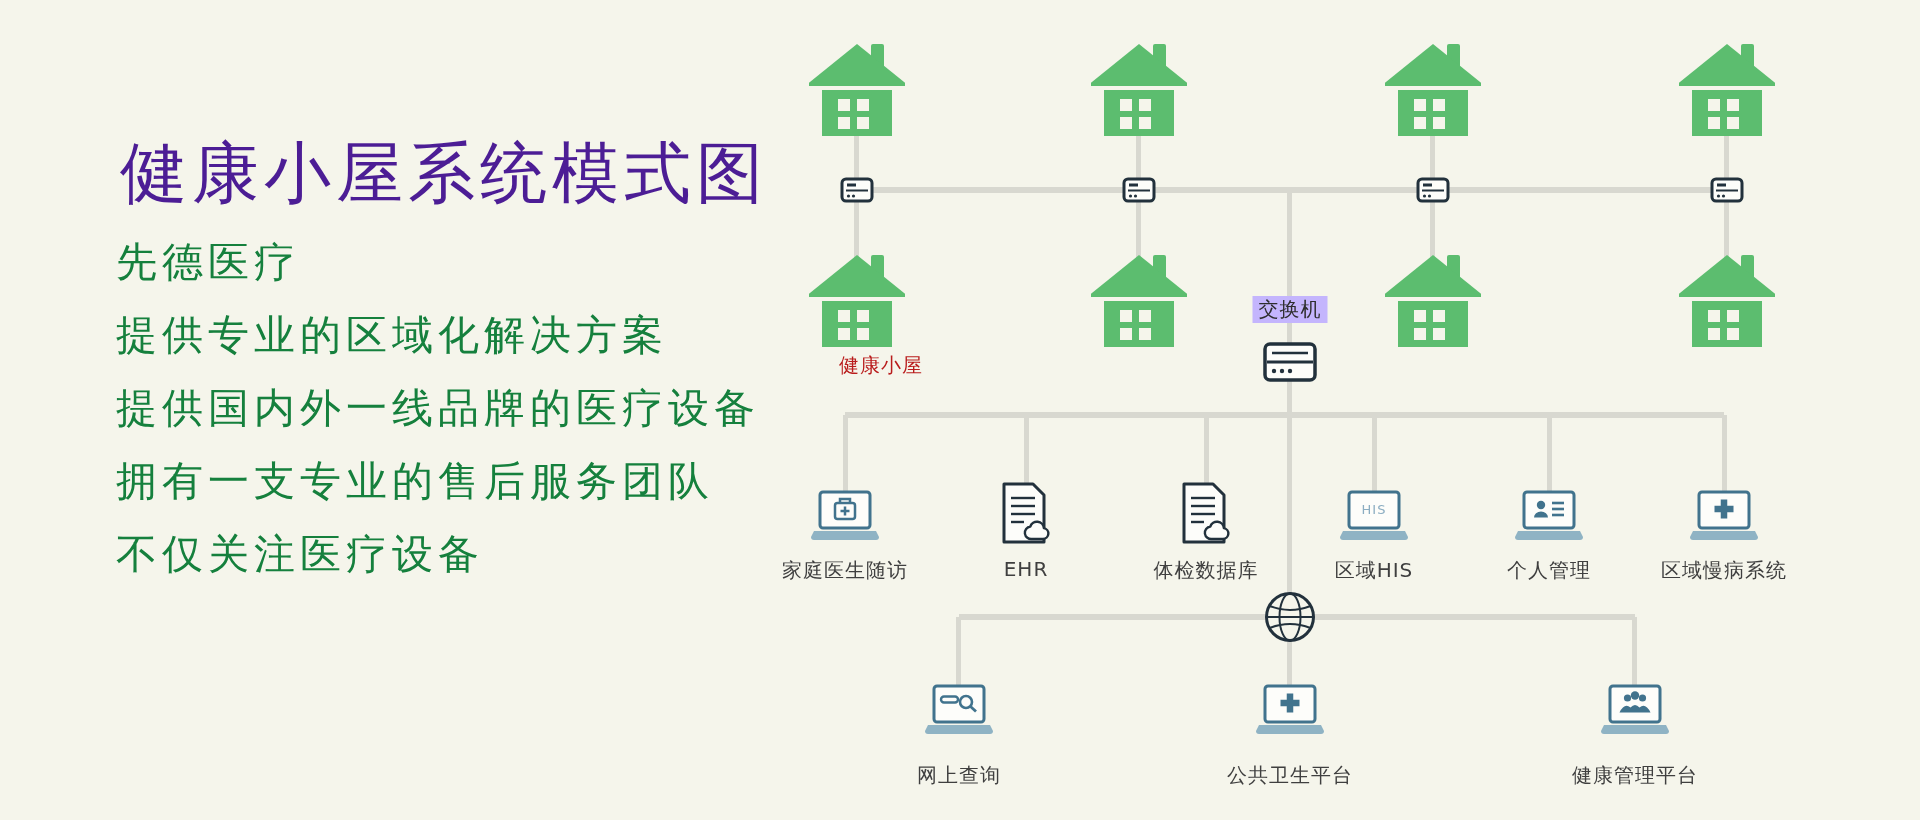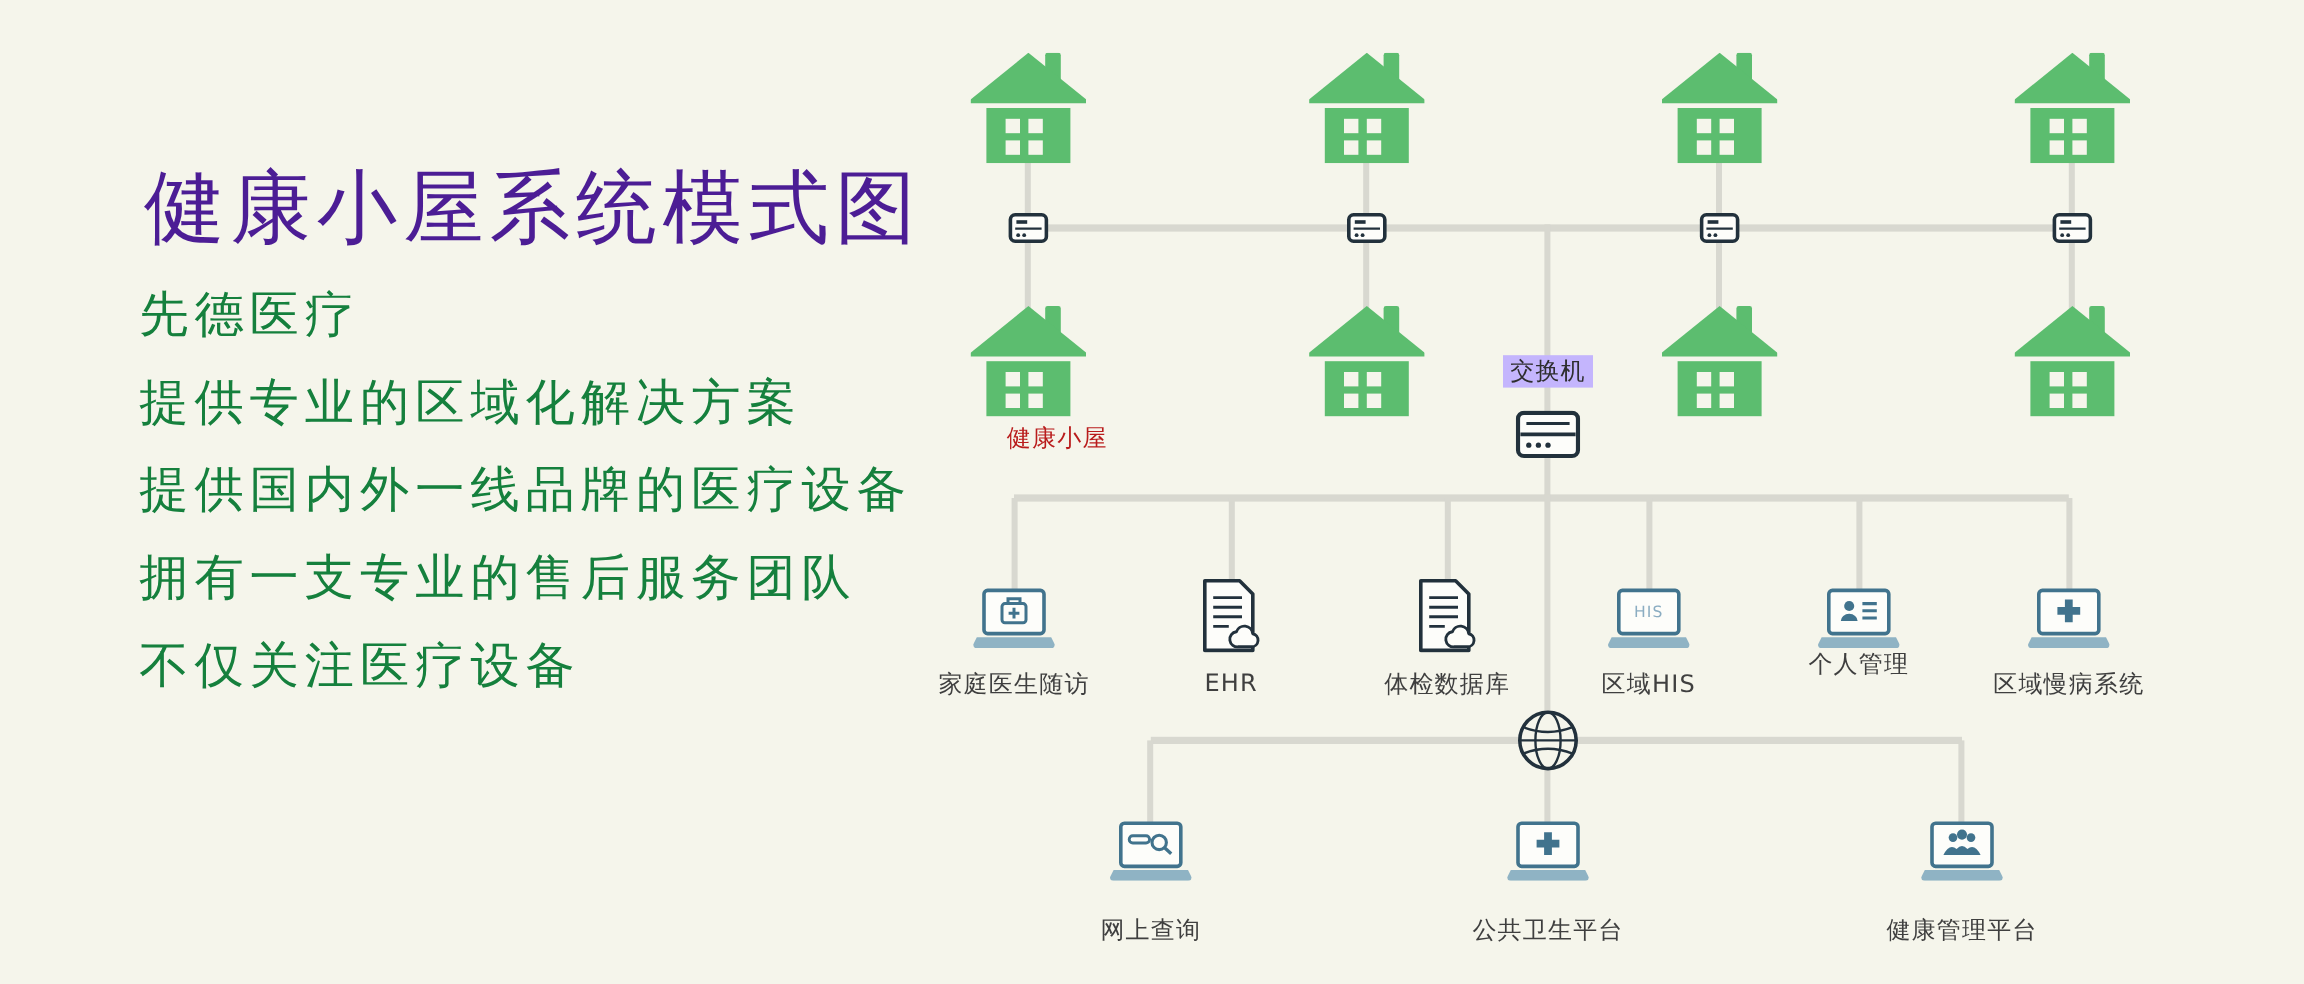--- a/index.html
+++ b/index.html
@@ -233,21 +233,21 @@
     <svg width="68" height="50">
       <use href="#sym-laptop"></use>
       <path d="M34 9.5 v19 M24.5 19 h19" stroke="#41738d" stroke-width="6.5" fill="none"></path>
     </svg>
   </div>
 
   <div class="nlabel" style="left:845px;top:557px">家庭医生随访</div>
   <div class="nlabel" style="left:1026px;top:557px">EHR</div>
   <div class="nlabel" style="left:1206px;top:557px">体检数据库</div>
   <div class="nlabel" style="left:1374px;top:557px">区域HIS</div>
-  <div class="nlabel" style="left:1549px;top:540px">个人管理</div>
+  <div class="nlabel" style="left:1549px;top:557px">个人管理</div>
   <div class="nlabel" style="left:1724px;top:557px">区域慢病系统</div>
 
   <div class="cnode" style="left:1290px;top:591px">
     <svg width="52" height="52">
         <use href="#sym-globe"></use>
       </svg>
   </div>
 
   <div class="cnode" style="left:959px;top:684px">
     <svg width="68" height="50">

